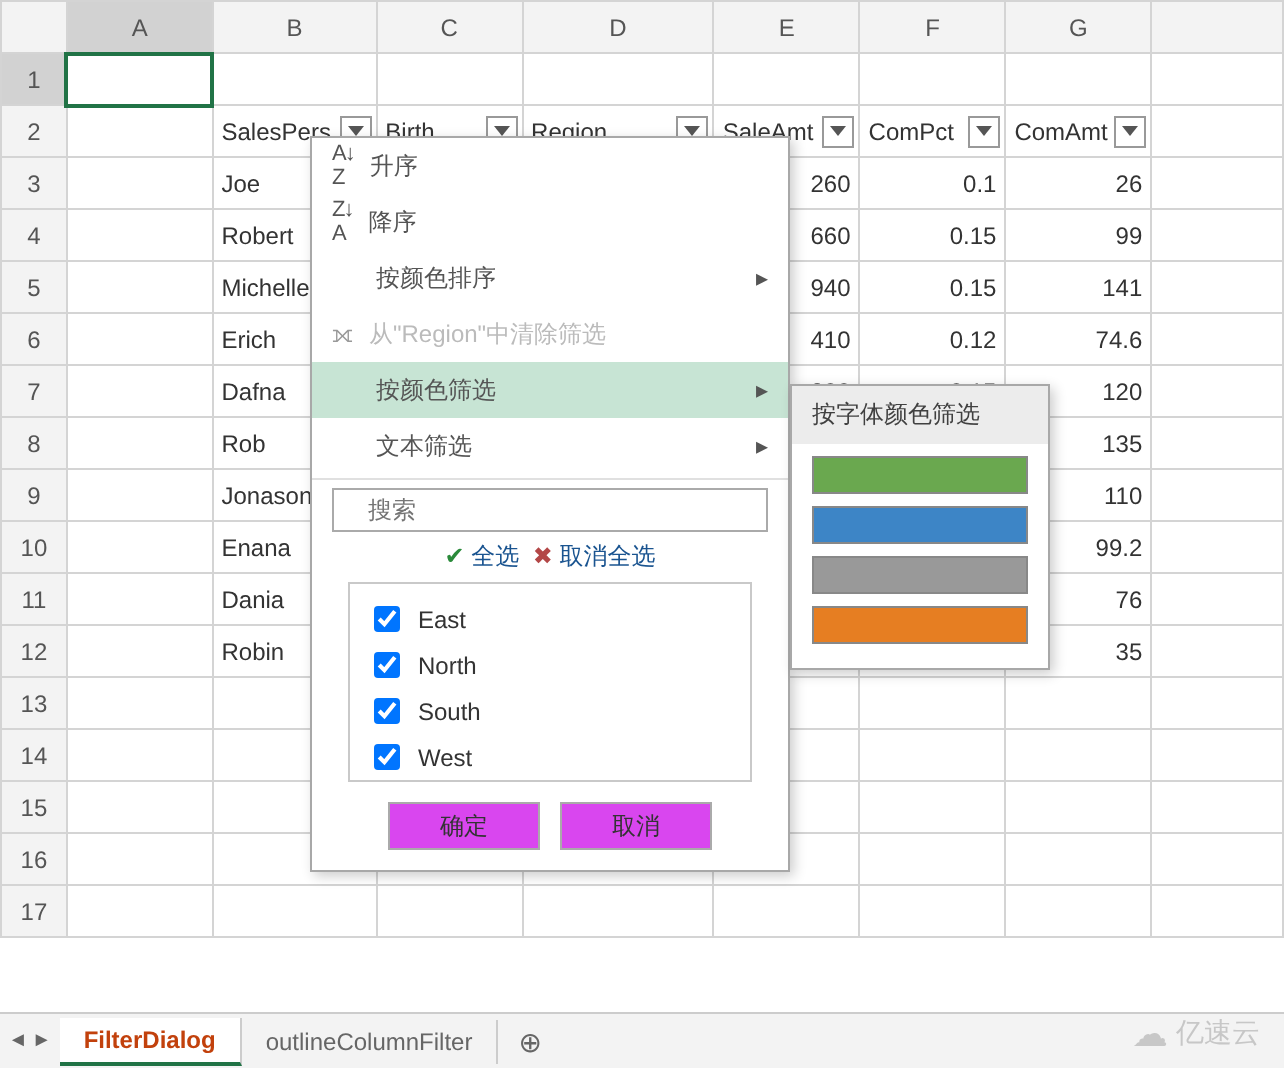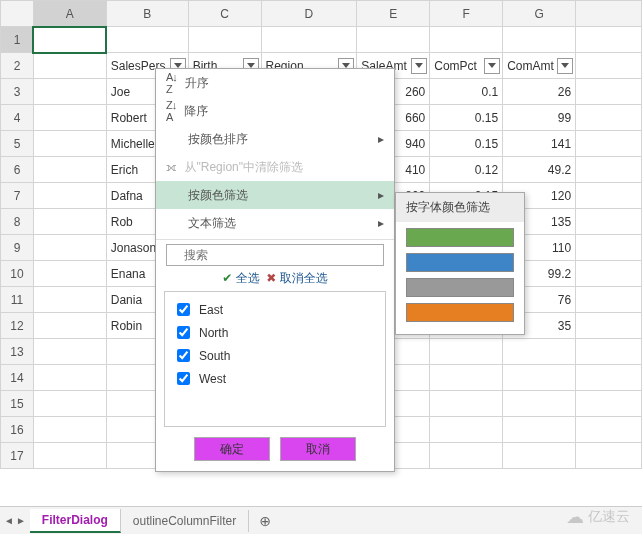--- a/index.html
+++ b/index.html
@@ -37,21 +37,21 @@
   .tri-down { width:0;height:0;border-left:4px solid transparent;border-right:4px solid transparent;border-top:5px solid #555;}
   .num { text-align: right; }
   .txt { text-align: left; }
   .tabs {
     position: absolute; bottom: 0; left: 0; right: 0; height: 28px;
     display: flex; align-items: center; border-top: 1px solid #ccc; background: #f3f3f3;
   }
   .tab-nav { padding: 0 4px; color: #666; display:flex; gap:2px;}
   .tab-nav span{font-size:10px;}
   .tab { padding: 4px 12px; border-right: 1px solid #ccc; background:#f3f3f3; color:#666;}
-  .tab.active { background: #fff; border-bottom: 2px solid #217346; color:#a21caf; font-weight:bold;}
+  .tab.active { background: #fff; border-bottom: 2px solid #217346; color:#c2410c; font-weight:bold;}
   .add-sheet { padding: 4px 10px; color:#666; font-size:14px;}
   .watermark { position:absolute; right:12px; bottom:6px; color:#c7c7c7; font-size:14px; display:flex;align-items:center;gap:4px;}
   .watermark-cloud{font-size:18px;}
   
   .filter-menu {
     position: absolute; left: 155px; top: 68px; width: 240px;
     background: #fff; border: 1px solid #a8a8a8; box-shadow: 2px 2px 6px rgba(0,0,0,0.2);
     padding-bottom: 8px;
   }
   .menu-row { display:flex; align-items:center; height:28px; padding: 0 10px; gap:8px; color:#555;}
@@ -59,21 +59,21 @@
   .menu-row.disabled { color: #bbb; }
   .menu-arrow { margin-left:auto; }
   .sort-icon{font-size:11px;font-family:Arial;letter-spacing:-1px;}
   .funnel{color:#999;}
   .menu-sep { height:1px; background:#e0e0e0; margin:2px 0;}
   .search-box { margin: 4px 10px; }
   .search-box input { width:100%; height:22px; border:1px solid #aaa; padding:0 17px; font-size:12px;}
   .sel-links { padding: 0 12px 4px; color:#1a5490; font-size:12px;text-align:center;}
   .sel-links .tick{color:#2a8a3a;}
   .sel-links .cross{color:#b34747;}
-  .check-panel { margin: 0 8px; border:1px solid #c9c9c9; padding:6px 8px; height:136px;}
+  .check-panel { margin: 0 18px; border:1px solid #c9c9c9; padding:6px 8px; height:100px;}
   .check-row { display:flex; align-items:center; gap:6px; padding:2px 0;}
   .check-row input{width:13px;height:13px;}
   .btn-row { display:flex; justify-content:center; gap:10px; padding:10px 0 2px;}
   .btn { width:76px; height:24px; border:1px solid #aaa; background:#d946ef; display:flex;align-items:center;justify-content:center;}
   
   .submenu {
     position: absolute; left: 395px; top: 192px; width: 130px;
     background:#fff; border:1px solid #a8a8a8; box-shadow: 2px 2px 6px rgba(0,0,0,0.2);
     padding-bottom:6px;
   }
@@ -182,21 +182,21 @@
         <td></td>
       </tr>
   <tr>
         <th class="row-h">6</th>
         <td></td>
         <td class="txt">Erich</td>
         <td></td>
         <td></td>
         <td class="num">410</td>
         <td class="num">0.12</td>
-        <td class="num">49.2</td>
+        <td class="num">74.6</td>
         <td></td>
       </tr>
   <tr>
         <th class="row-h">7</th>
         <td></td>
         <td class="txt">Dafna</td>
         <td></td>
         <td></td>
         <td class="num">800</td>
         <td class="num">0.15</td>

